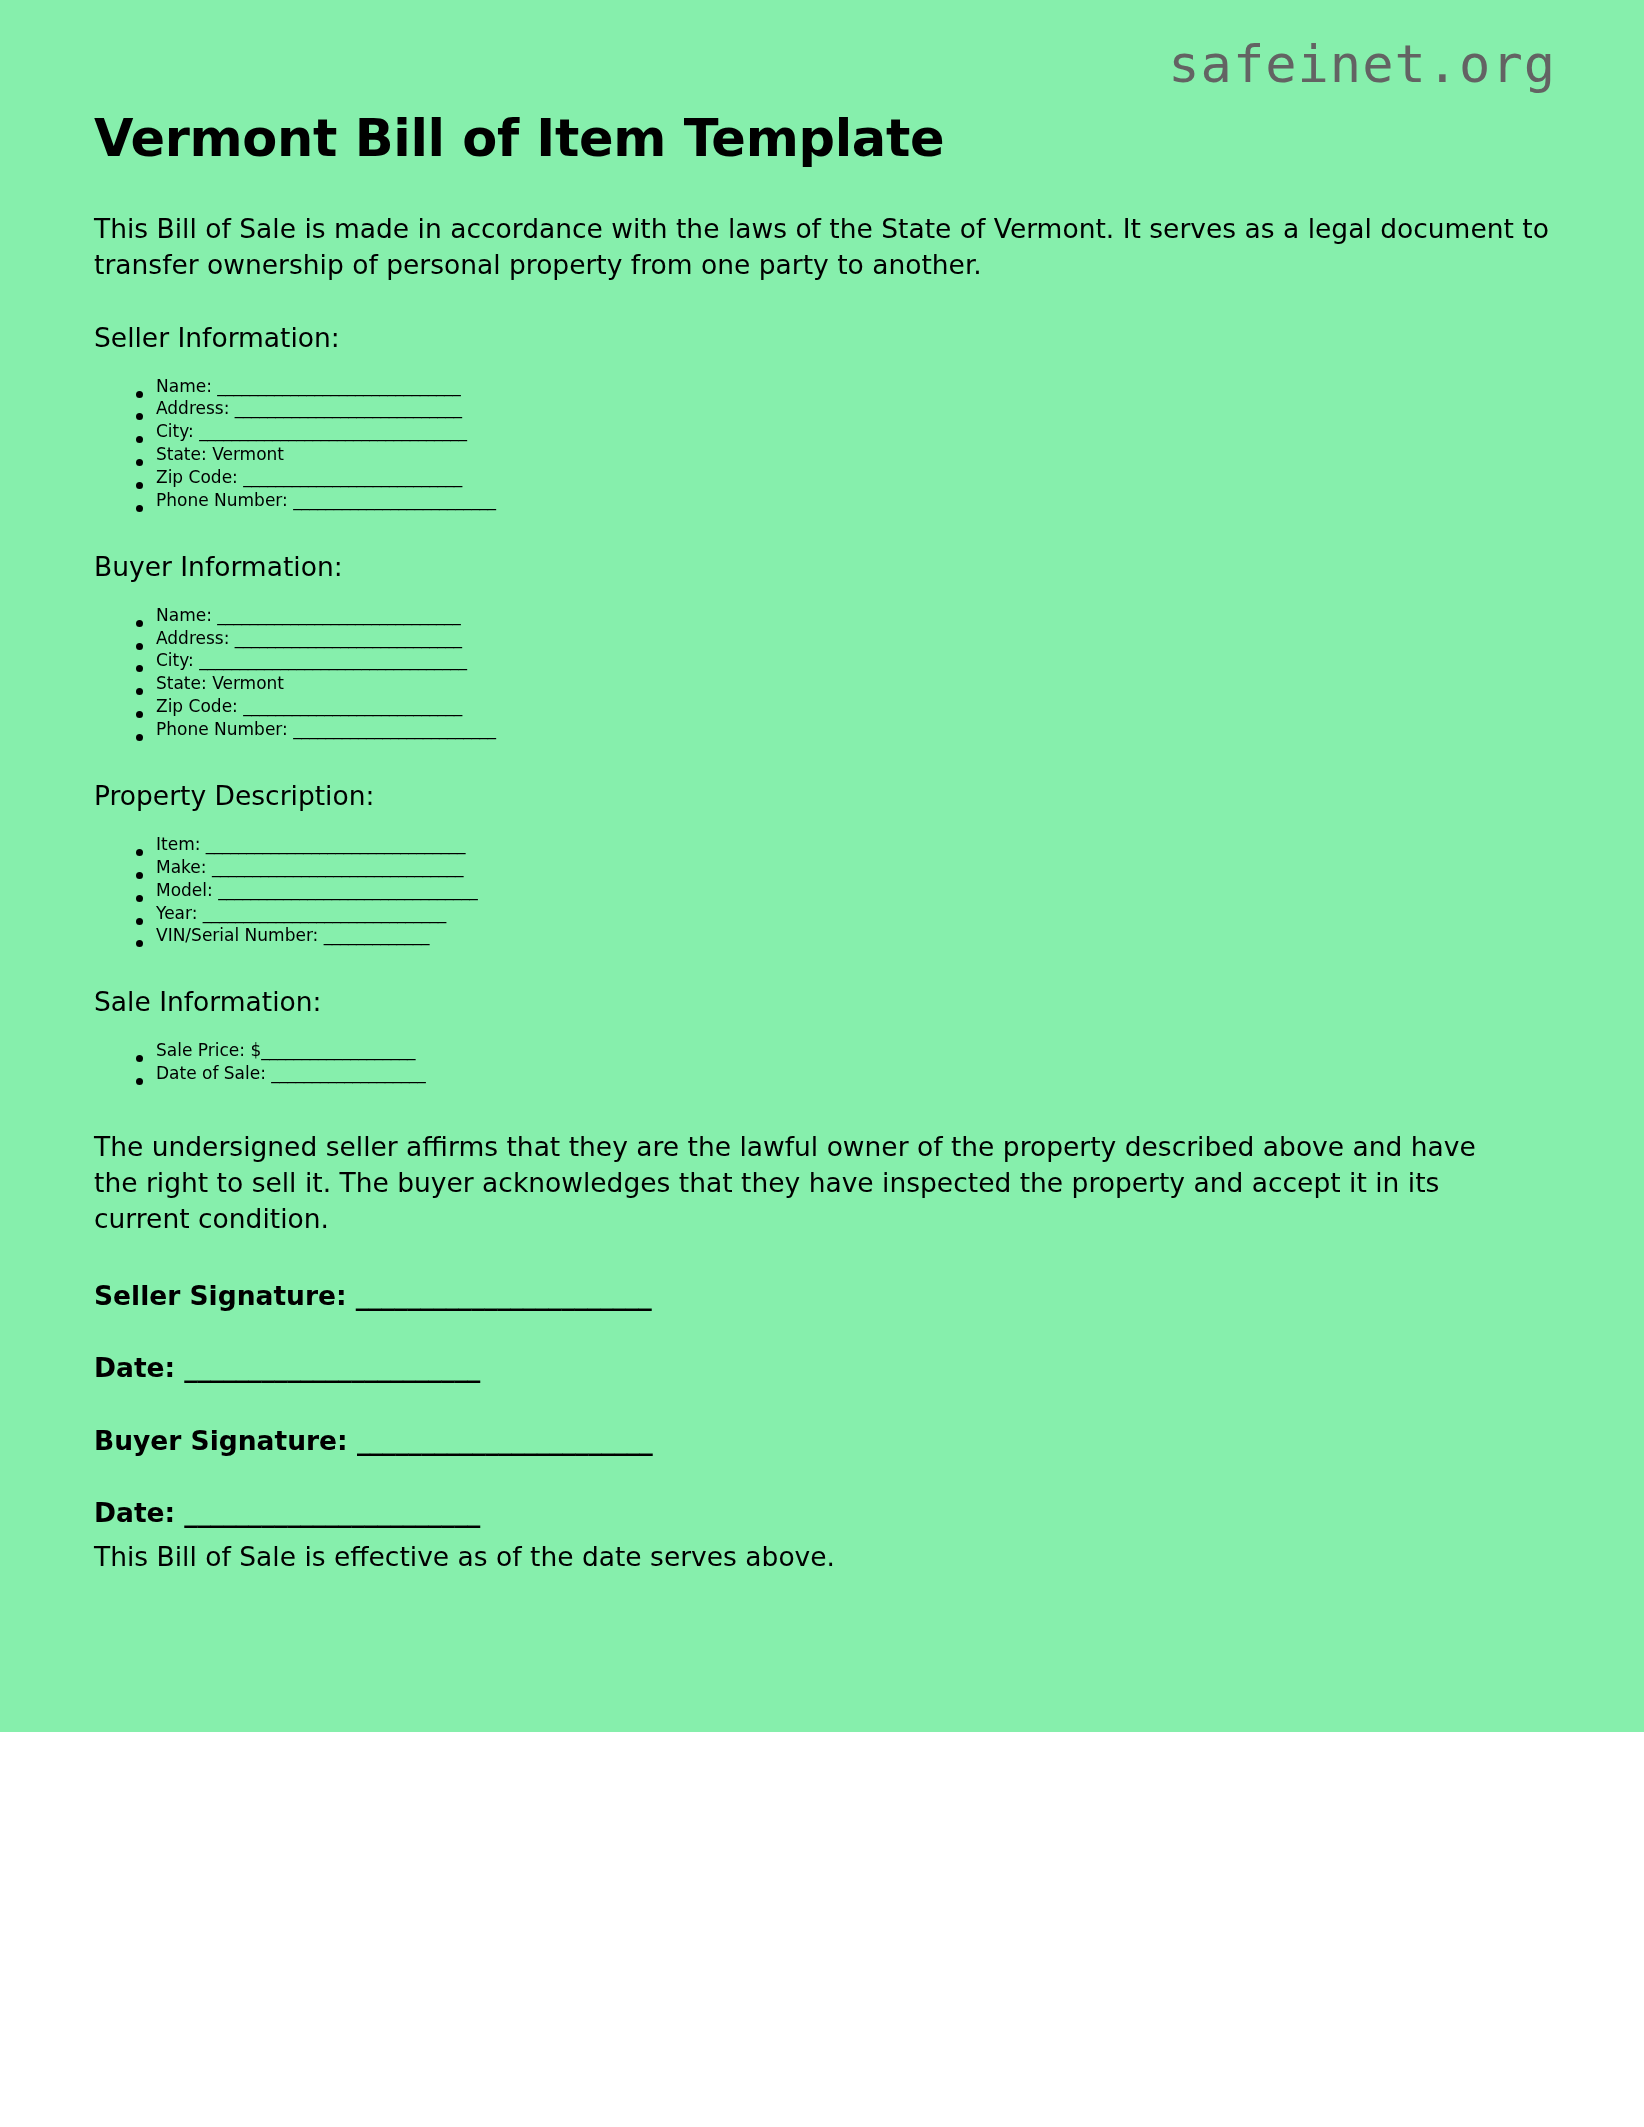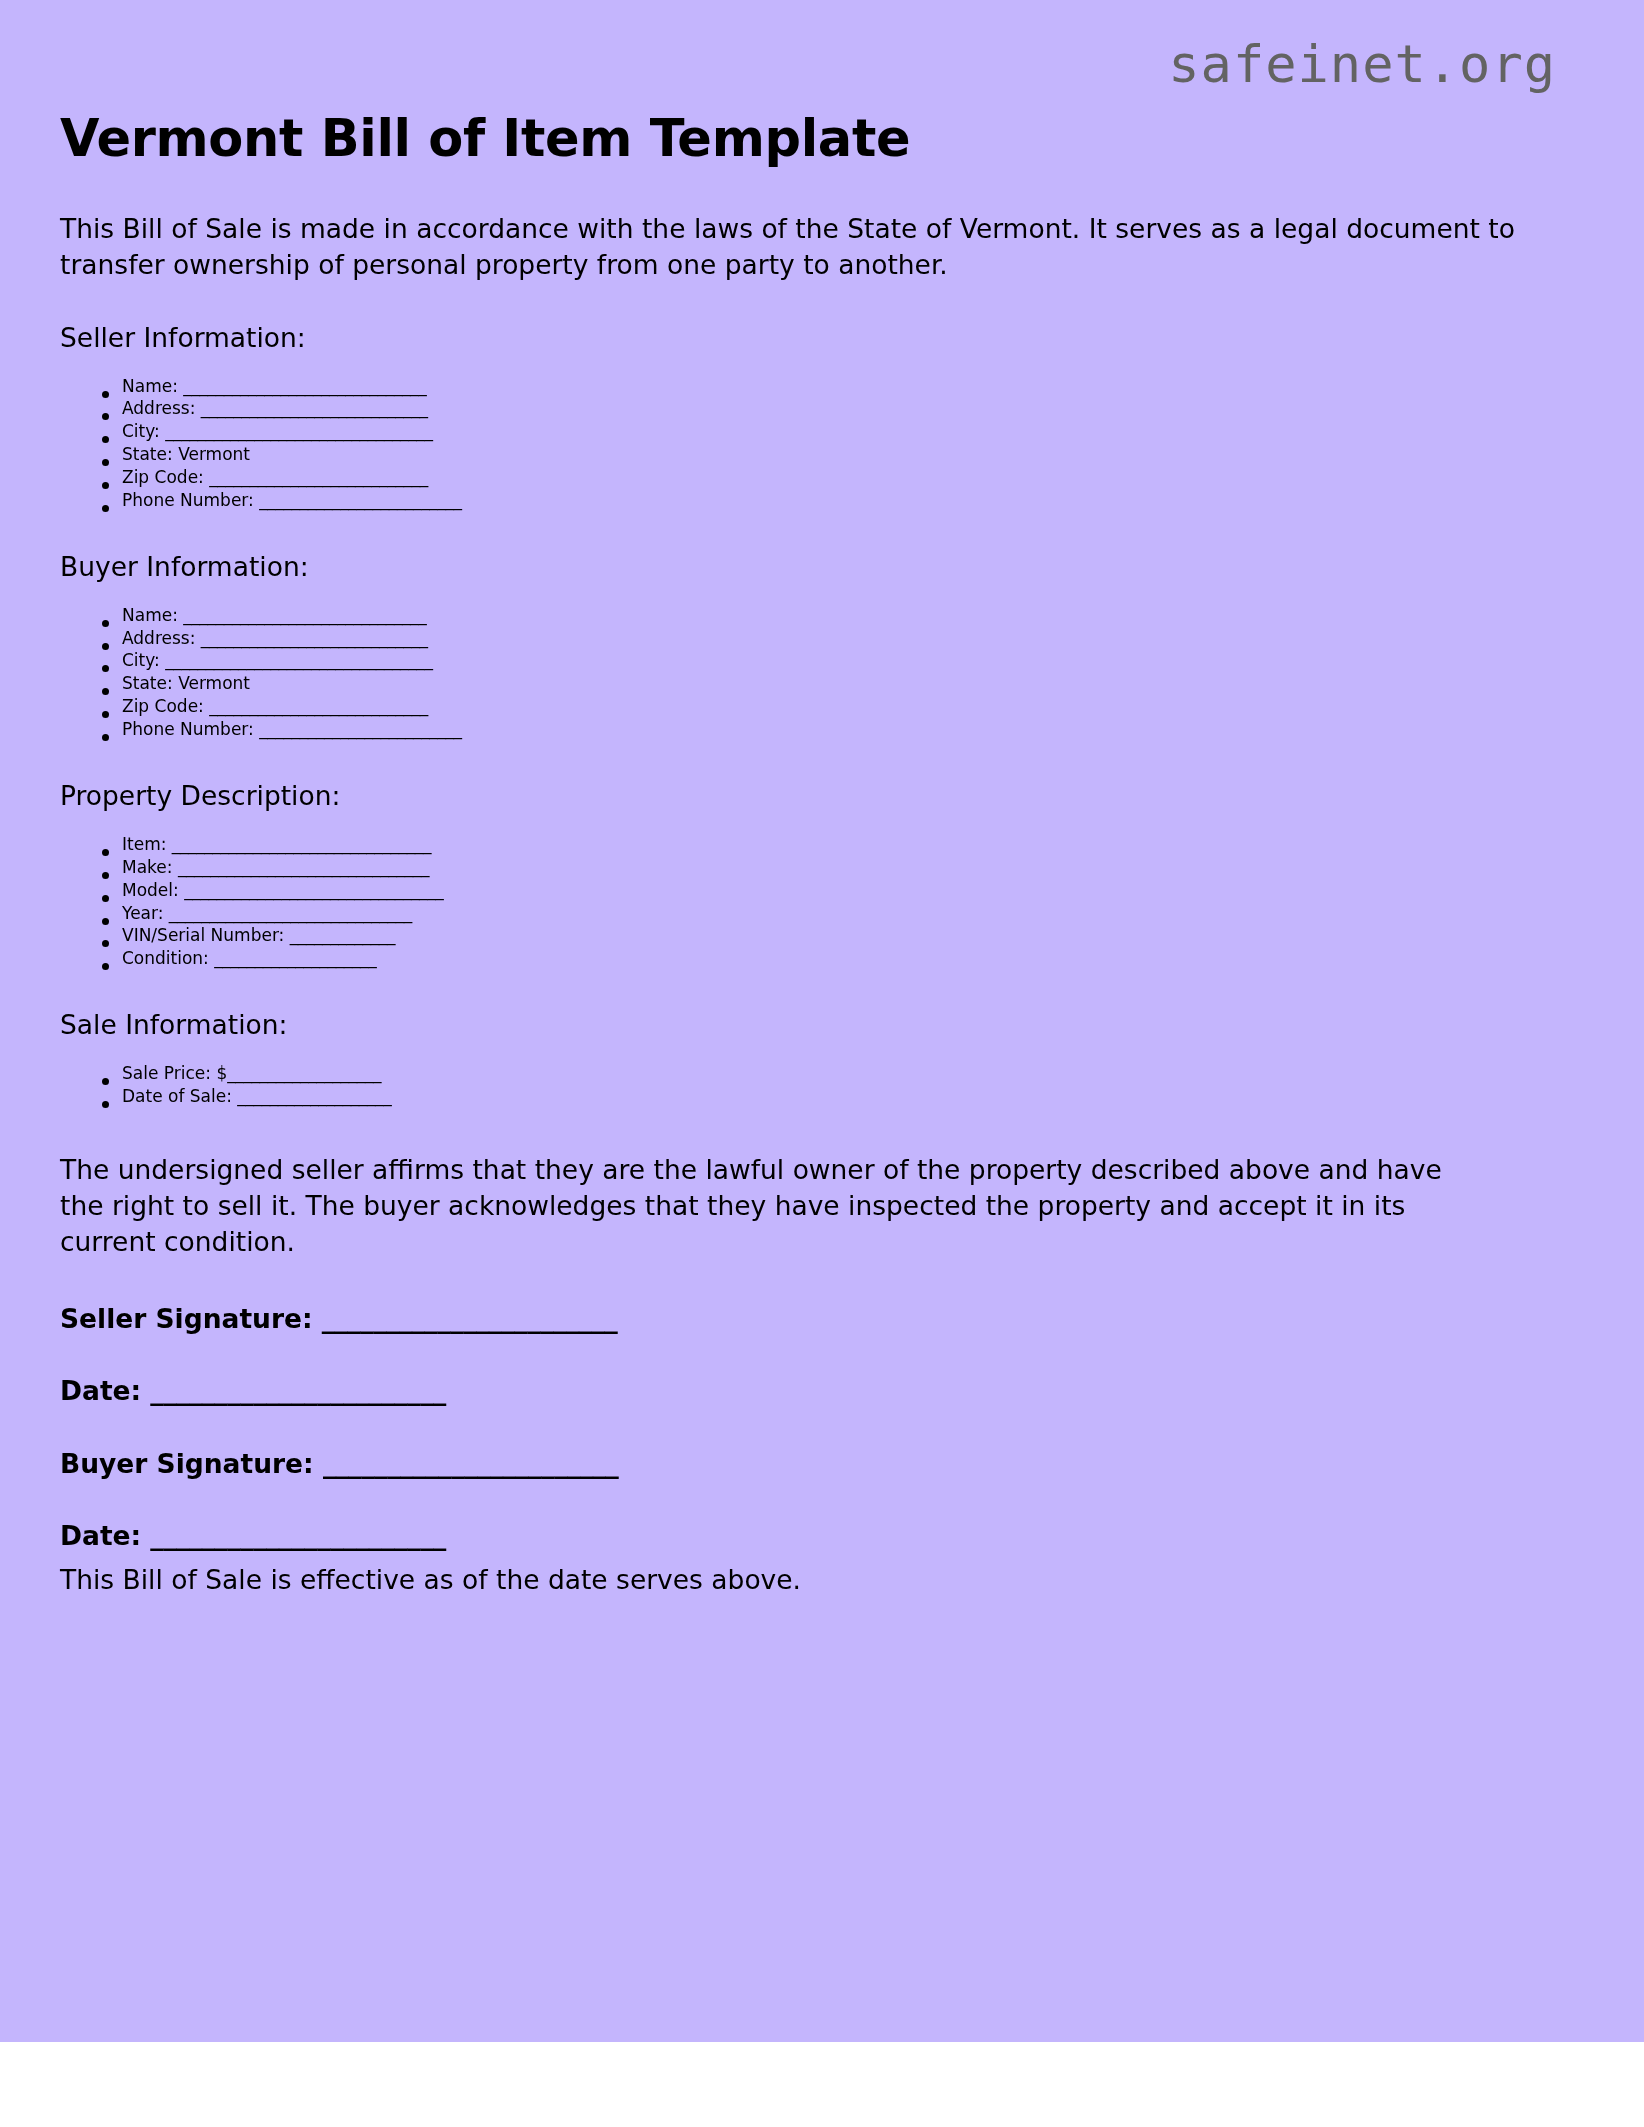--- a/index.html
+++ b/index.html
@@ -11,24 +11,24 @@
     width: 1644px;
     height: 2127px;
     font-family: "DejaVu Sans", sans-serif;
     color: #000000;
     position: relative;
     overflow: hidden;
   }
   .page {
     position: relative;
     width: 1644px;
-    height: 2042px;
+    height: 1732px;
     box-sizing: border-box;
-    padding: 0 60px;
-    background: #c4b5fd;
+    padding: 0 94px;
+    background: #86efac;
   }
   .watermark {
     position: absolute;
     top: 38px;
     right: 88px;
     font-family: "DejaVu Sans Mono", monospace;
     font-size: 52px;
     letter-spacing: 1px;
     color: #636363;
     line-height: 1;
@@ -138,21 +138,20 @@
     <li><span>Phone Number: </span><span class="blank">_________________________</span></li>
   </ul>
 
   <h2 class="section-heading">Property Description:</h2>
   <ul class="field-list">
     <li><span>Item: </span><span class="blank">________________________________</span></li>
     <li><span>Make: </span><span class="blank">_______________________________</span></li>
     <li><span>Model: </span><span class="blank">________________________________</span></li>
     <li><span>Year: </span><span class="blank">______________________________</span></li>
     <li><span>VIN/Serial Number: </span><span class="blank">_____________</span></li>
-    <li><span>Condition: </span><span class="blank">____________________</span></li>
   </ul>
 
   <h2 class="section-heading">Sale Information:</h2>
   <ul class="field-list">
     <li><span>Sale Price: $</span><span class="blank">___________________</span></li>
     <li><span>Date of Sale: </span><span class="blank">___________________</span></li>
   </ul>
 
   <p class="affirm">The undersigned seller affirms that they are the lawful owner of the property described above and have the right to sell it. The buyer acknowledges that they have inspected the property and accept it in its current condition.</p>
 

